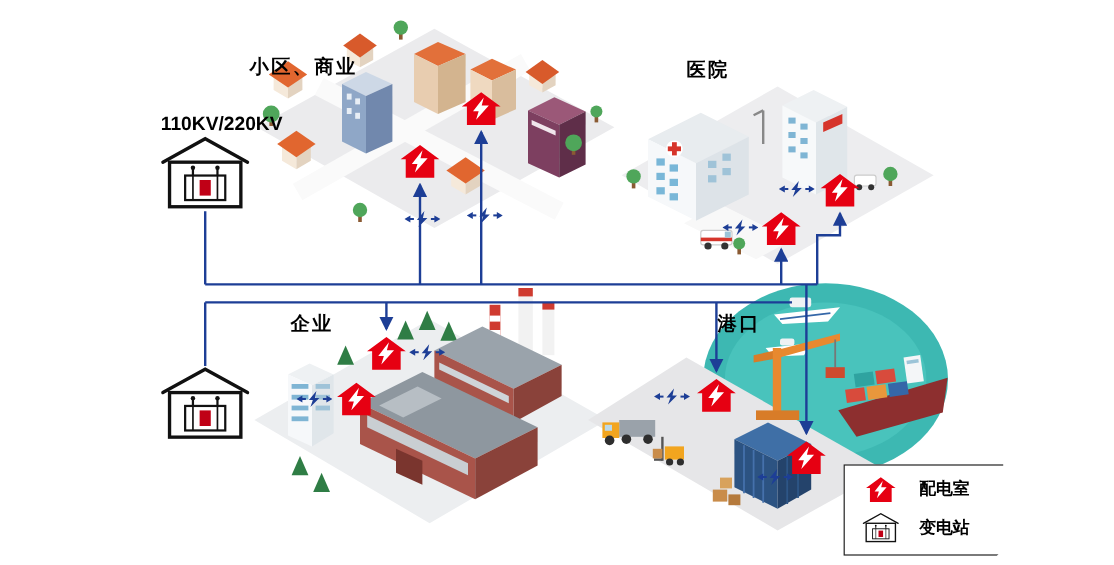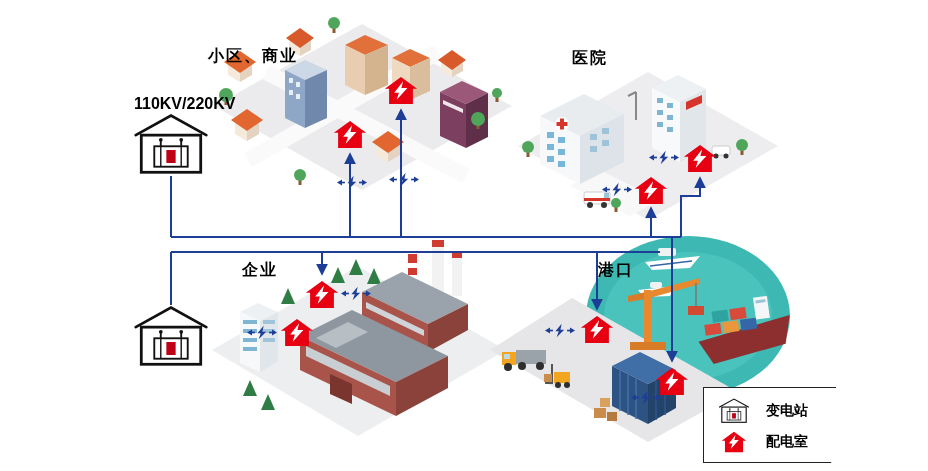--- a/index.html
+++ b/index.html
@@ -343,29 +343,29 @@
 
   <div class="lbl" style="left:208px; top:46px;">小区、商业</div>
   <div class="lbl" style="left:572px; top:48px;">医院</div>
   <div class="lbl" style="left:242px; top:260px;">企业</div>
   <div class="lbl" style="left:578px; top:260px;margin-left:20px;">港口</div>
   <div class="lbl small" style="left:134px; top:95px;">110KV/220KV</div>
 
   <div class="legend">
     <div class="legend-row">
       <span class="legend-icon-box">
+        <svg width="26" height="22" viewBox="0 0 40 34">
+            <use href="#dist"></use>
+          </svg>
+      </span>
+      <span>配电室</span>
+    </div>
+    <div class="legend-row">
+      <span class="legend-icon-box">
         <svg width="32" height="27" viewBox="0 0 84 70">
             <use href="#sub"></use>
           </svg>
       </span>
       <span>变电站</span>
     </div>
-    <div class="legend-row">
-      <span class="legend-icon-box">
-        <svg width="26" height="22" viewBox="0 0 40 34">
-            <use href="#dist"></use>
-          </svg>
-      </span>
-      <span>配电室</span>
-    </div>
   </div>
 
 </div>
 
 </body></html>

